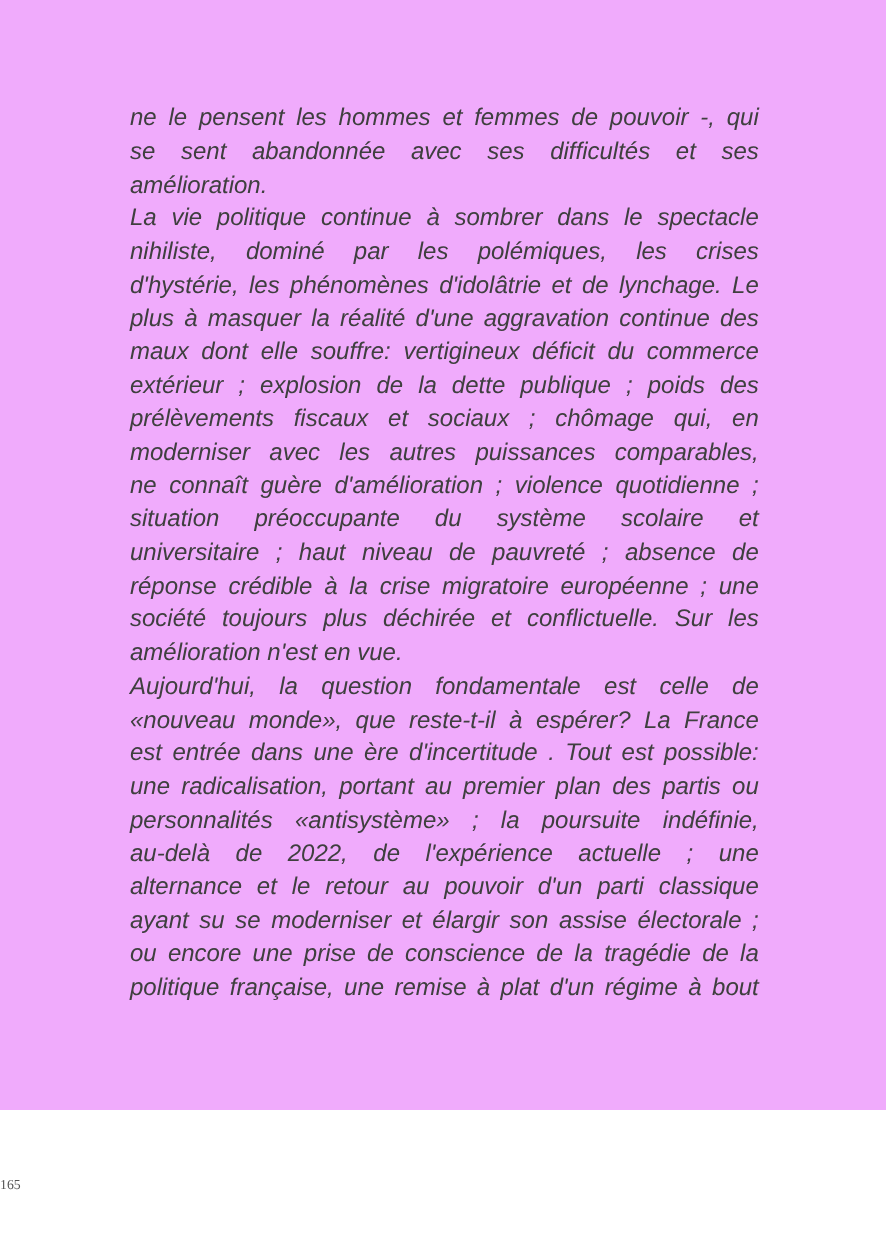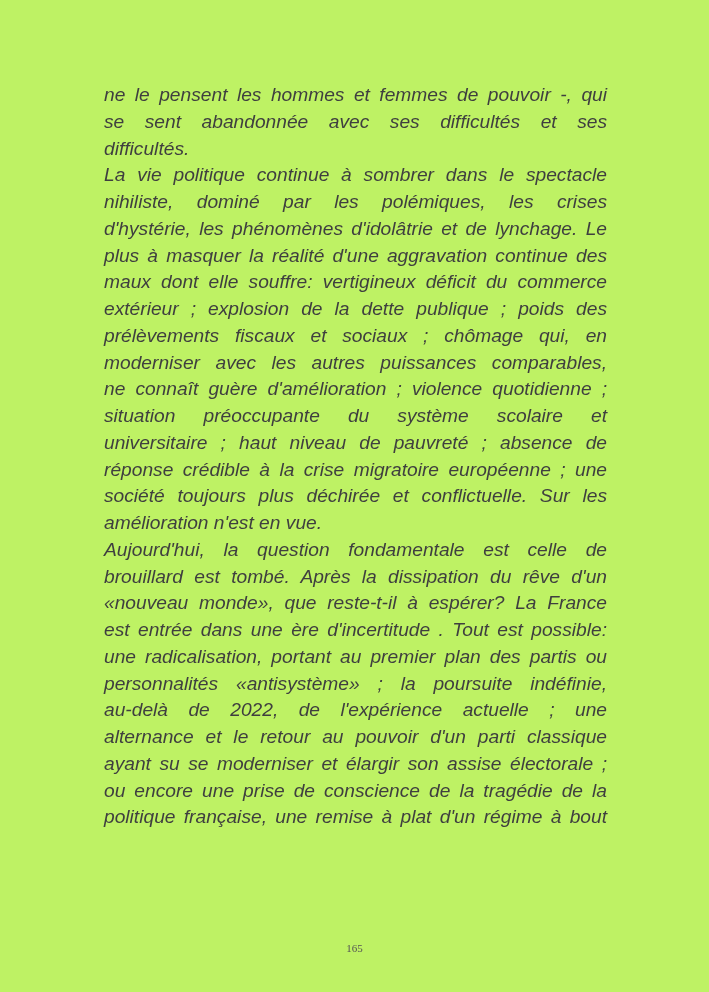--- a/index.html
+++ b/index.html
@@ -1,17 +1,17 @@
 <!DOCTYPE html>
 <html><head>
   <meta charset="utf-8">
   <style>
     html, body { margin: 0; padding: 0; background: #ffffff; }
     body { width: 709px; height: 992px; position: relative; overflow: hidden; }
-    .page { position: absolute; left: 0; top: 0; width: 709px; height: 992px; background: #bef264; }
+    .page { position: absolute; left: 0; top: 0; width: 709px; height: 888px; background: #f0abfc; }
     .text-block {
       position: absolute;
       left: 104px;
       top: 82px;
       width: 503px;
     }
     .line {
       display: block;
       height: 26.75px;
       line-height: 26.75px;
@@ -23,50 +23,49 @@
       text-align: justify;
       text-align-last: justify;
       overflow: visible;
     }
     .line.last { text-align-last: left; }
     .page-number {
       position: absolute;
       left: 0;
       width: 709px;
       top: 942px;
-      text-align: center;
+      text-align: left;
       font-family: "Liberation Serif", serif;
       font-size: 11px;
       color: #555555;
     }
   </style>
 </head>
 <body>
 
 <div class="page">
   <div class="text-block" id="text-block">
       <span class="line">ne le pensent les hommes et femmes de pouvoir -, qui</span>
       <span class="line">se sent abandonnée avec ses difficultés et ses</span>
-      <span class="line last">difficultés.</span>
+      <span class="line last">amélioration.</span>
       <span class="line">La vie politique continue à sombrer dans le spectacle</span>
       <span class="line">nihiliste, dominé par les polémiques, les crises</span>
       <span class="line">d'hystérie, les phénomènes d'idolâtrie et de lynchage. Le</span>
       <span class="line">plus à masquer la réalité d'une aggravation continue des</span>
       <span class="line">maux dont elle souffre: vertigineux déficit du commerce</span>
       <span class="line">extérieur ; explosion de la dette publique ; poids des</span>
       <span class="line">prélèvements fiscaux et sociaux ; chômage qui, en</span>
       <span class="line">moderniser avec les autres puissances comparables,</span>
       <span class="line">ne connaît guère d'amélioration ; violence quotidienne ;</span>
       <span class="line">situation préoccupante du système scolaire et</span>
       <span class="line">universitaire ; haut niveau de pauvreté ; absence de</span>
       <span class="line">réponse crédible à la crise migratoire européenne ; une</span>
       <span class="line">société toujours plus déchirée et conflictuelle. Sur les</span>
       <span class="line last">amélioration n'est en vue.</span>
       <span class="line">Aujourd'hui, la question fondamentale est celle de</span>
-      <span class="line">brouillard est tombé. Après la dissipation du rêve d'un</span>
       <span class="line">«nouveau monde», que reste-t-il à espérer? La France</span>
       <span class="line">est entrée dans une ère d'incertitude . Tout est possible:</span>
       <span class="line">une radicalisation, portant au premier plan des partis ou</span>
       <span class="line">personnalités «antisystème» ; la poursuite indéfinie,</span>
       <span class="line">au-delà de 2022, de l'expérience actuelle ; une</span>
       <span class="line">alternance et le retour au pouvoir d'un parti classique</span>
       <span class="line">ayant su se moderniser et élargir son assise électorale ;</span>
       <span class="line">ou encore une prise de conscience de la tragédie de la</span>
       <span class="line">politique française, une remise à plat d'un régime à bout</span>
     </div>

